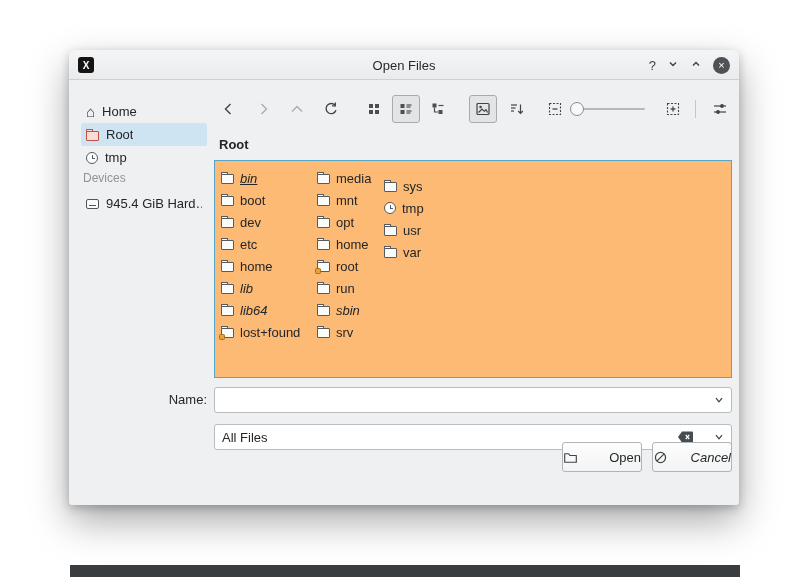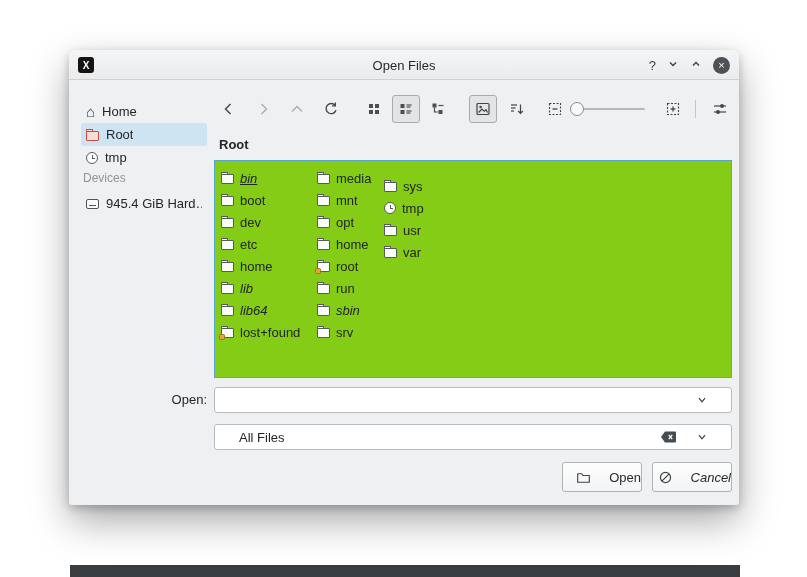--- a/index.html
+++ b/index.html
@@ -106,51 +106,51 @@
   .slider .handle {
     position:absolute; left:-1px; top:7px; width:14px; height:14px; border-radius:50%;
     background:#f8f9f9; border:1px solid #868c90;
   }
   .vsep { width:1px; height:18px; background:#c3c7ca; flex:0 0 auto; }
 
   
   .current-folder { position:absolute; left:150px; top:87px; font-weight:bold; font-size:13px; }
   .fileview {
     position:absolute; left:145px; top:110px; width:518px; height:218px;
-    background:#84cc16; border:1px solid #55a6c8;
+    background:#fdba74; border:1px solid #55a6c8;
   }
   .fv-col { position:absolute; top:9px; display:flex; flex-direction:column; gap:6px; }
   .fv-col.c1 { left:6px; }  .fv-col.c2 { left:102px;text-align:right; }  .fv-col.c3 { left:169px;margin-top:8px; }
   .fv-item { height:16px; display:flex; align-items:center; gap:6px; }
   .fname { font-size:13px; white-space:nowrap; }
   .fname.it { font-style:italic; }
   .fname.ul { text-decoration:underline; }
 
   
   .row-label { position:absolute; left:30px; width:108px; height:26px; line-height:26px; text-align:right; }
   .lbl-name { top:337px; } .lbl-filter { top:374px; }
   .combo {
     position:absolute; left:145px; width:518px; height:26px;
     background:#fff; border:1px solid #b9bdc0; border-radius:3px;
-    display:flex; align-items:center; padding:0 24px; gap:20px;
+    display:flex; align-items:center; padding:0 7px; gap:20px;
   }
   .combo.name-combo { top:337px; } .combo.filter-combo { top:374px; }
   .combo input {
     flex:1; border:none; outline:none; background:transparent;
     font-family:"Liberation Sans", sans-serif; font-size:13px; color:#232629; height:22px;
   }
   .combo .spacer { flex:1; }
   .combo-chevron, .clear-btn { display:flex; align-items:center; flex:0 0 auto; }
 
   
   .btn {
-    position:absolute; top:412px; height:30px; width:80px;
+    position:absolute; top:392px; height:30px; width:80px;
     background:linear-gradient(#fdfdfd,#f3f4f5);
     border:1px solid #b0b4b7; border-radius:3px;
-    display:flex; align-items:center; justify-content:flex-end; gap:18px;
+    display:flex; align-items:center; justify-content:space-between; gap:18px;
     font-size:13px; color:#26292c;
   }
   .btn-open { left:493px; } .btn-cancel { left:583px;font-style:italic; }
 
   
   .taskbar-strip { position:absolute; left:70px; top:565px; width:670px; height:12px; background:#3a3d3f; }
 </style>
 </head>
 <body>
 
@@ -375,21 +375,21 @@
         <span class="fi folder"></span>
         <span class="fname">usr</span>
       </div>
       <div class="fv-item">
         <span class="fi folder"></span>
         <span class="fname">var</span>
       </div>
     </div>
   </div>
 
-  <div class="row-label lbl-name">Open:</div>
+  <div class="row-label lbl-name">Name:</div>
   <div class="combo name-combo">
     <input type="text" value="" style="">
     <span class="combo-chevron">
       <svg width="10" height="10" viewBox="0 0 10 10">
           <polyline points="2,3.2 5,6.8 8,3.2" fill="none" stroke="#3f4447" stroke-width="1.3"></polyline>
         </svg>
     </span>
   </div>
 
   <div class="combo filter-combo">

